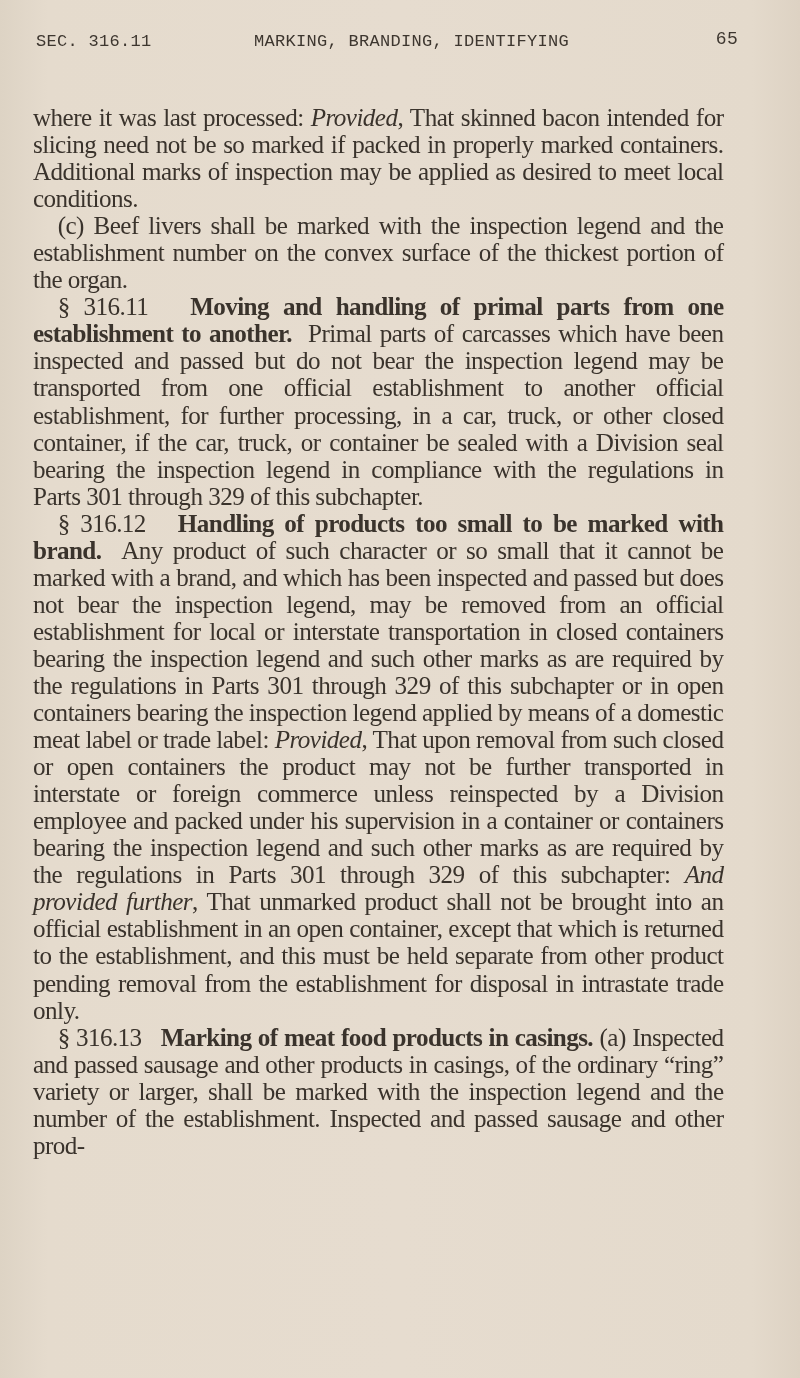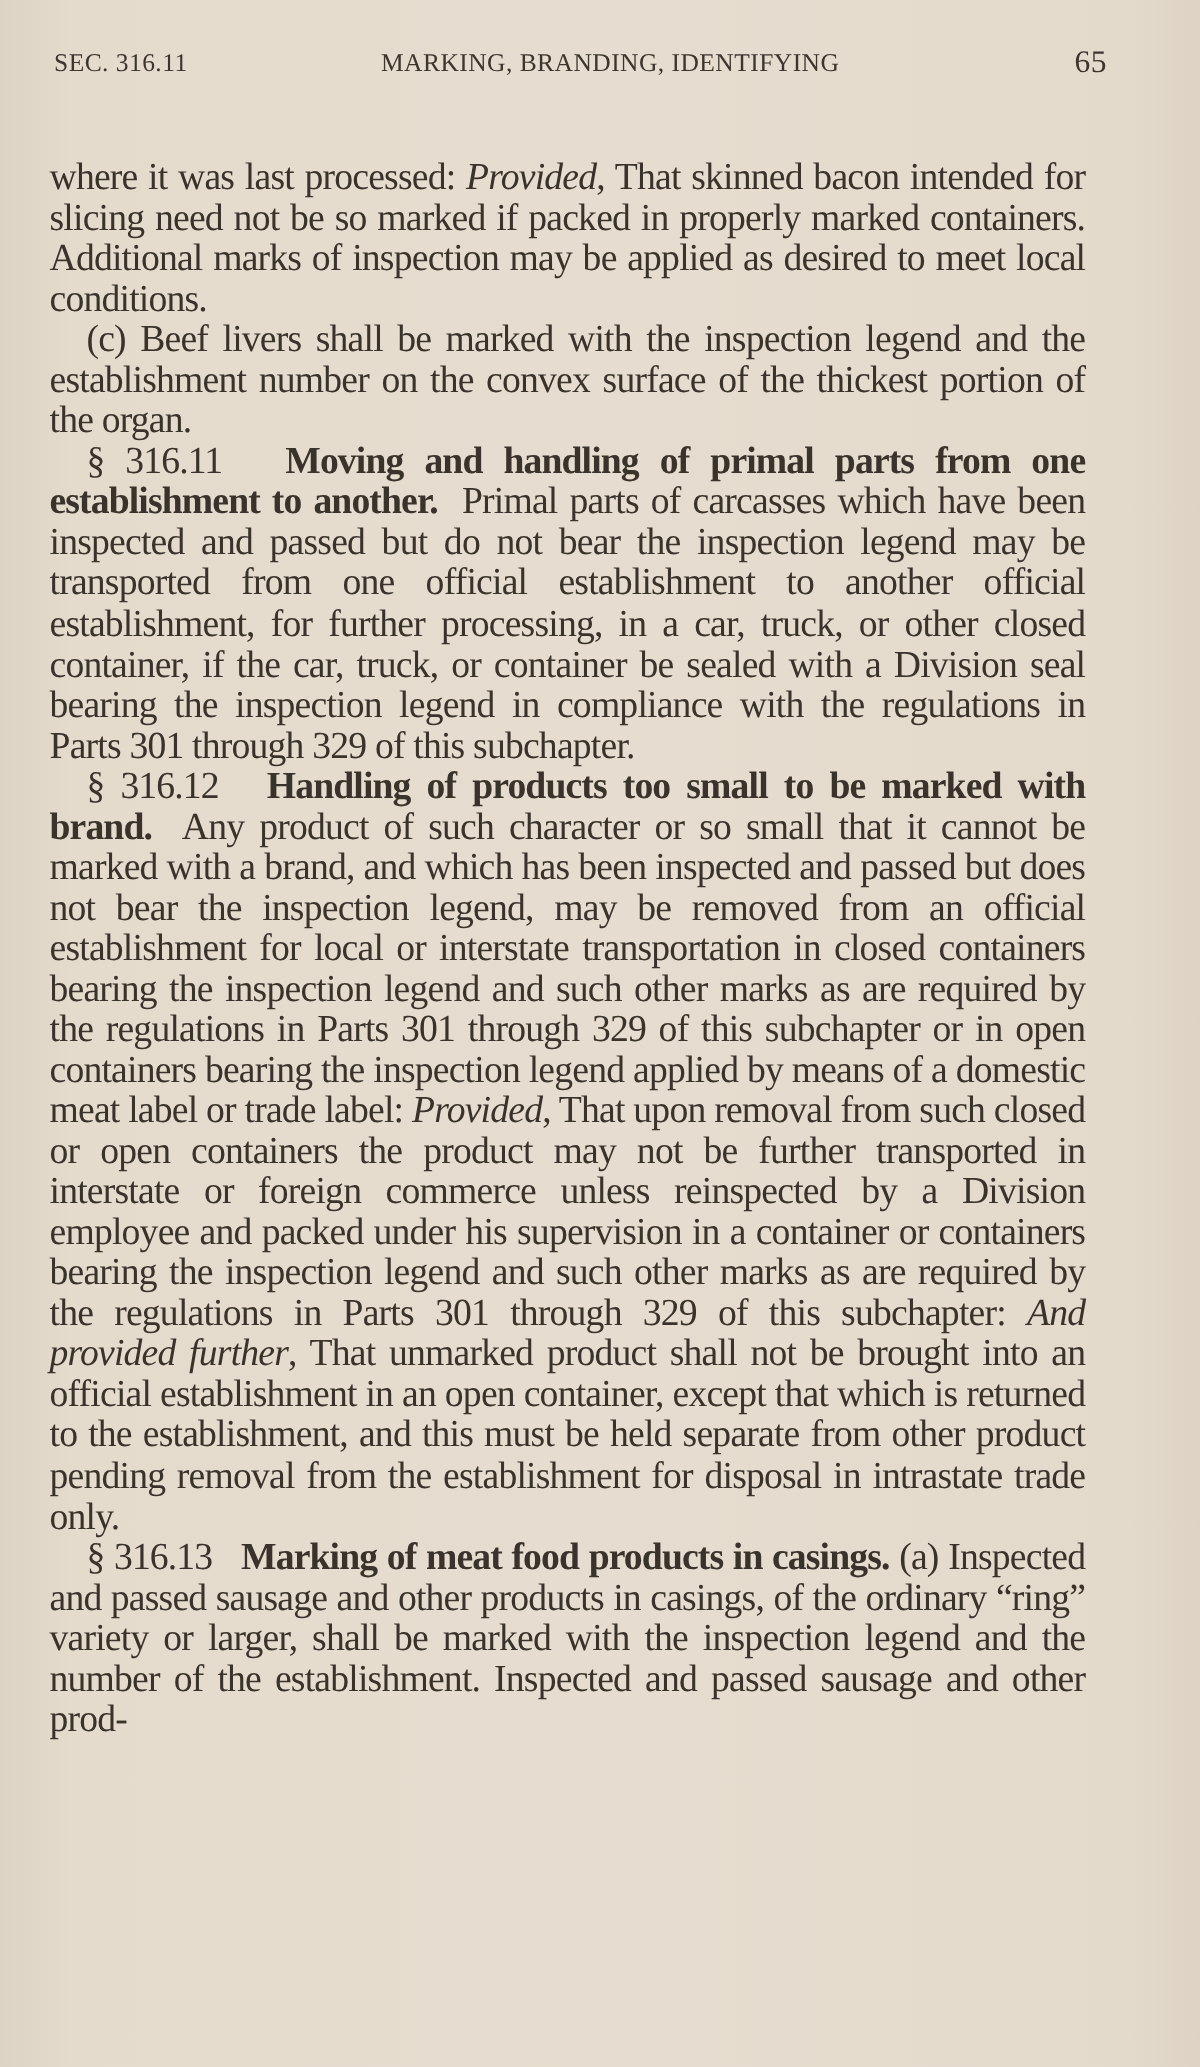--- a/index.html
+++ b/index.html
@@ -23,37 +23,38 @@
   }
   .running-head {
     position: absolute;
     top: 32px;
     left: 36px;
     width: 700px;
     height: 24px;
     font-size: 17px;
     letter-spacing: 0.3px;
     color: #3d362f;
+    font-family: Liberation Mono, monospace;
   }
   .running-head .sec {
     position: absolute;
     left: 0;
     top: 0;
   }
   .running-head .title {
     position: absolute;
     left: 176px;
     top: 0;
     margin-left: 42px;
   }
   .running-head .pageno {
     position: absolute;
     right: -2px;
     top: -3px;
-    font-size: 21px;
+    font-size: 18px;
   }
   .body-text {
     position: absolute;
     top: 104px;
     left: 33px;
     width: 701px;
     font-size: 25.5px;
     line-height: 27.05px;
     text-align: justify;
     letter-spacing: -0.55px;

